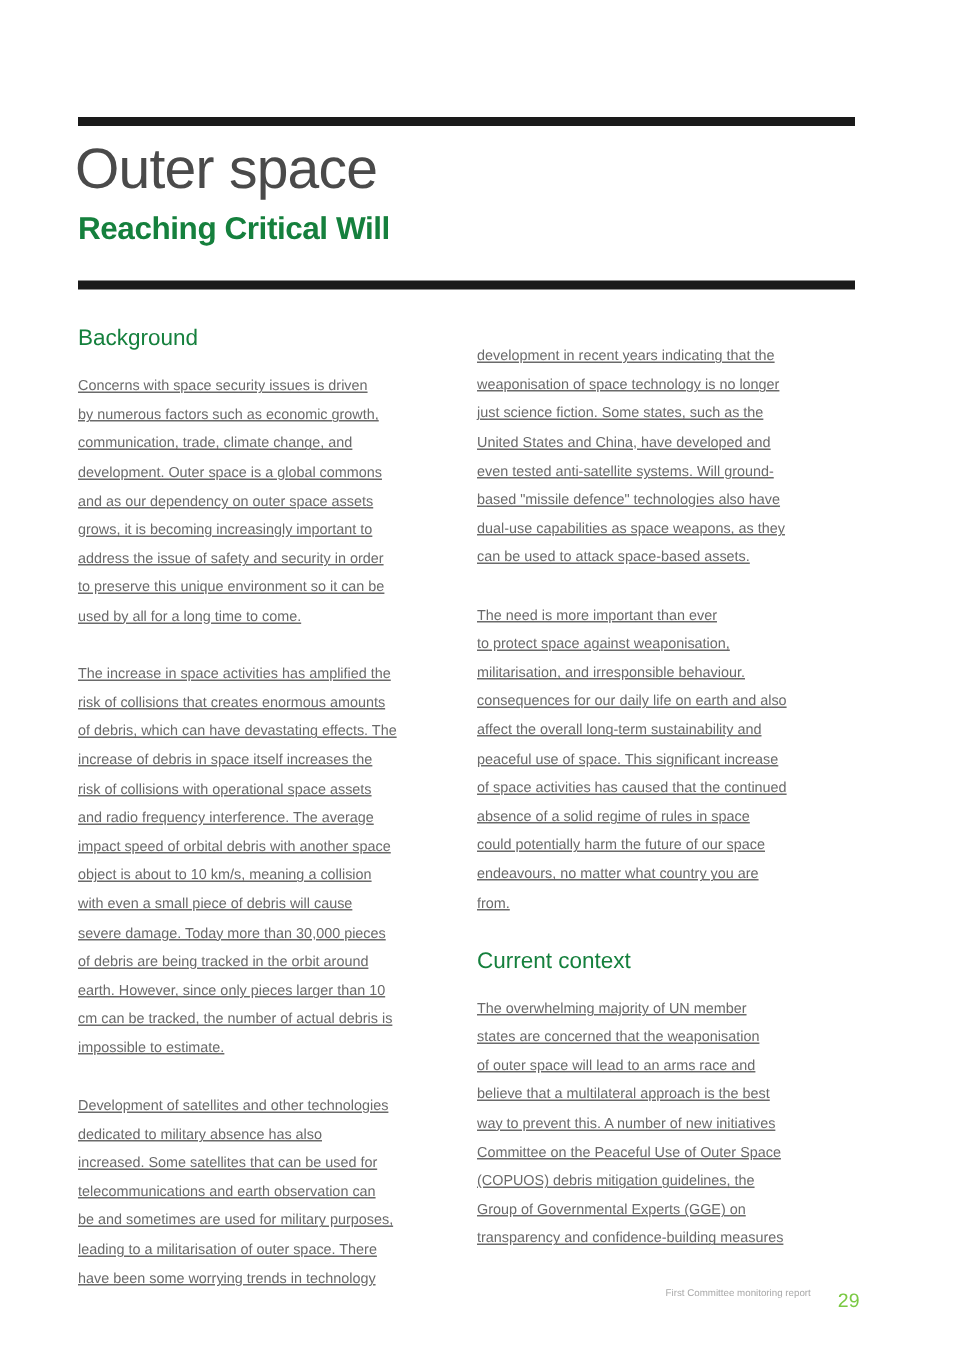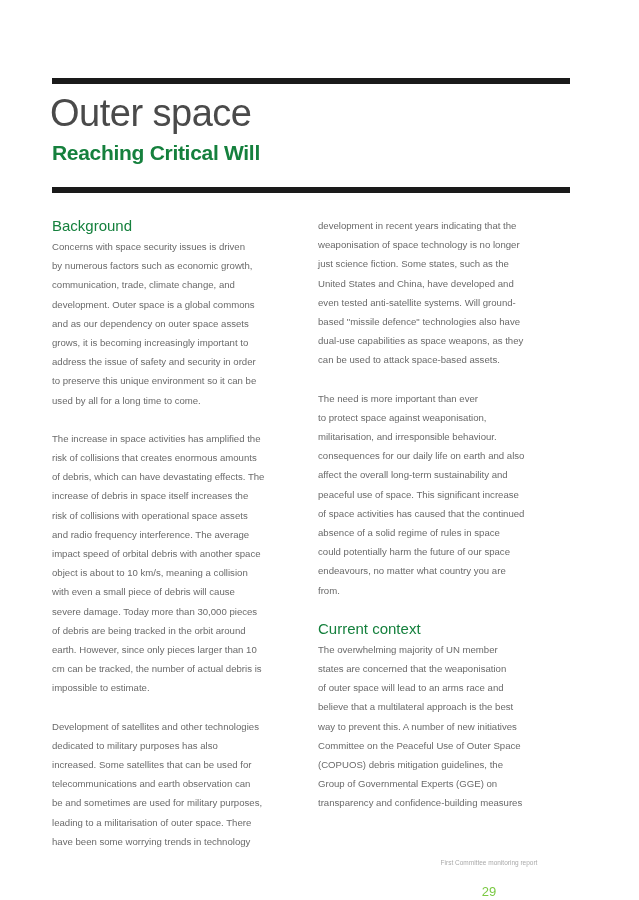--- a/index.html
+++ b/index.html
@@ -6,23 +6,23 @@
   body { width: 639px; height: 900px; position: relative; overflow: hidden; font-family: "Liberation Sans", sans-serif; color: #555; }
   .rule { position: absolute; left: 52px; width: 518px; background: #1a1a1a; }
   .rule-top { top: 78px; height: 6px; }
   .rule-bottom { top: 187px; height: 6px; }
   .title { position: absolute; left: 50px; top: 92px; font-size: 38px; color: #4a4a4a; letter-spacing: -0.5px; font-family: "Liberation Sans", sans-serif; }
   .subtitle { position: absolute; left: 52px; top: 141px; font-size: 21px; font-weight: bold; color: #15803d; letter-spacing: -0.3px; }
   .col { position: absolute; top: 216px; width: 258px; font-size: 9.6px; line-height: 19.2px; color: #6a6a6a; }
   .col-left { left: 52px; }
   .col-right { left: 318px; }
   .col h2 { margin: 0 0 1px 0; font-size: 15px; line-height: 20px; font-weight: normal; color: #15803d; }
-  .col p { margin: 0 0 19px 0; }
+  .col p { margin: 12px 0 19px 0; text-decoration: underline; }
   .col .line { display: block; white-space: nowrap; }
-  .footer { position: absolute; top: 859px; left: 405px; width: 168px; display: flex; justify-content: flex-end; align-items: center; gap: 18px; flex-direction: column; }
+  .footer { position: absolute; top: 859px; left: 405px; width: 168px; display: flex; justify-content: flex-end; align-items: flex-start; gap: 18px; }
   .footer-text { font-size: 6.5px; color: #aaa; }
   .footer-page { font-size: 13px; color: #7ac943; }
 </style>
 </head>
 <body>
 
 <div class="rule rule-top"></div>
 <div class="title">Outer space</div>
 <div class="subtitle">Reaching Critical Will</div>
 <div class="rule rule-bottom"></div>
@@ -51,21 +51,21 @@
       <span class="line">object is about to 10 km/s, meaning a collision</span>
       <span class="line">with even a small piece of debris will cause</span>
       <span class="line">severe damage. Today more than 30,000 pieces</span>
       <span class="line">of debris are being tracked in the orbit around</span>
       <span class="line">earth. However, since only pieces larger than 10</span>
       <span class="line">cm can be tracked, the number of actual debris is</span>
       <span class="line">impossible to estimate.</span>
     </p>
     <p>
       <span class="line">Development of satellites and other technologies</span>
-      <span class="line">dedicated to military purposes has also</span>
+      <span class="line">dedicated to military absence has also</span>
       <span class="line">increased. Some satellites that can be used for</span>
       <span class="line">telecommunications and earth observation can</span>
       <span class="line">be and sometimes are used for military purposes,</span>
       <span class="line">leading to a militarisation of outer space. There</span>
       <span class="line">have been some worrying trends in technology</span>
     </p>
   </div>
 <div class="col col-right">
     <p>
       <span class="line">development in recent years indicating that the</span>

